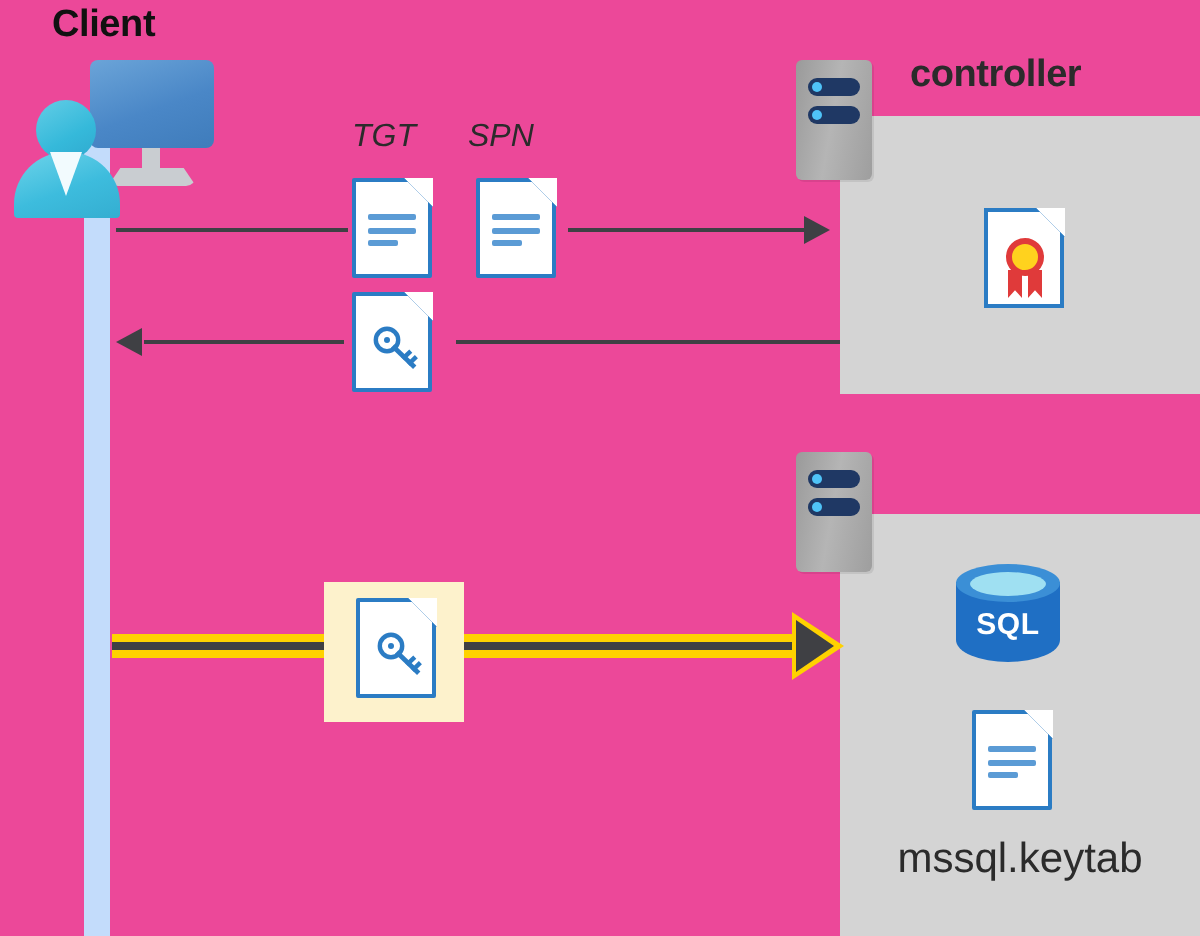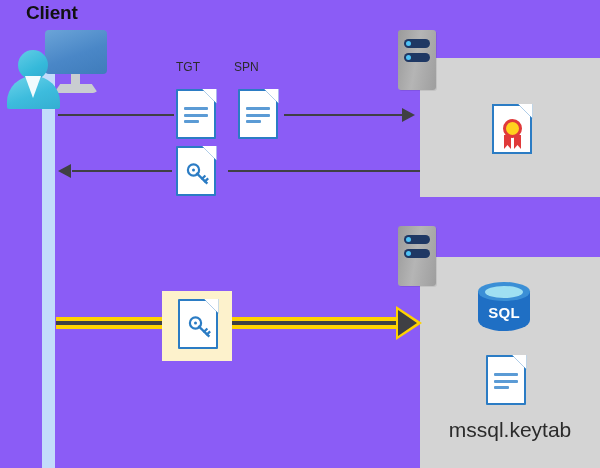--- a/index.html
+++ b/index.html
@@ -9,21 +9,21 @@
   }
   body {
     width: 600px; height: 468px;
     font-family: "Liberation Sans", sans-serif;
     overflow: hidden;
   }
   #canvas {
     position: relative;
     width: 600px;
     height: 468px;
-    background: #8b5cf6;
+    background: #ec4899;
   }
 
   
   .title {
     position: absolute;
     font-weight: bold;
     color: #2b2b2b;
     letter-spacing: -0.2px;
   }
   #client-title {
@@ -235,22 +235,23 @@
 
   
   #doc-tgt { left: 176px; top: 89px; }
   #doc-spn { left: 238px; top: 89px; }
   #doc-key-1 { left: 176px; top: 146px; }
   #doc-key-2 { left: 178px; top: 299px; }
   #doc-keytab { left: 486px; top: 355px; }
 
   .doclabel {
     position: absolute;
-    font-size: 12px;
+    font-size: 16px;
     color: #2b2b2b;
+    font-style: italic;
   }
   #label-tgt { left: 176px; top: 60px; }
   #label-spn { left: 234px; top: 60px; }
 
   
   #cert-doc {
     position: absolute;
     left: 492px; top: 104px;
     width: 40px; height: 50px;
     background: #ffffff;
@@ -345,20 +346,21 @@
     <div class="person-collar"></div>
   </div>
   <div class="title" id="client-title">Client</div>
 
   <div class="server-icon" id="dc-server">
     <div class="bar b1"></div>
     <div class="bar b2"></div>
   </div>
   <div class="title" id="dc-title">
     <br>
+    <span>controller</span>
   </div>
 
   <div id="cert-doc">
     <div class="fold"></div>
     <div class="seal"></div>
     <div class="ribbon-l"></div>
     <div class="ribbon-r"></div>
   </div>
 
   <div class="server-icon" id="linux-server">

